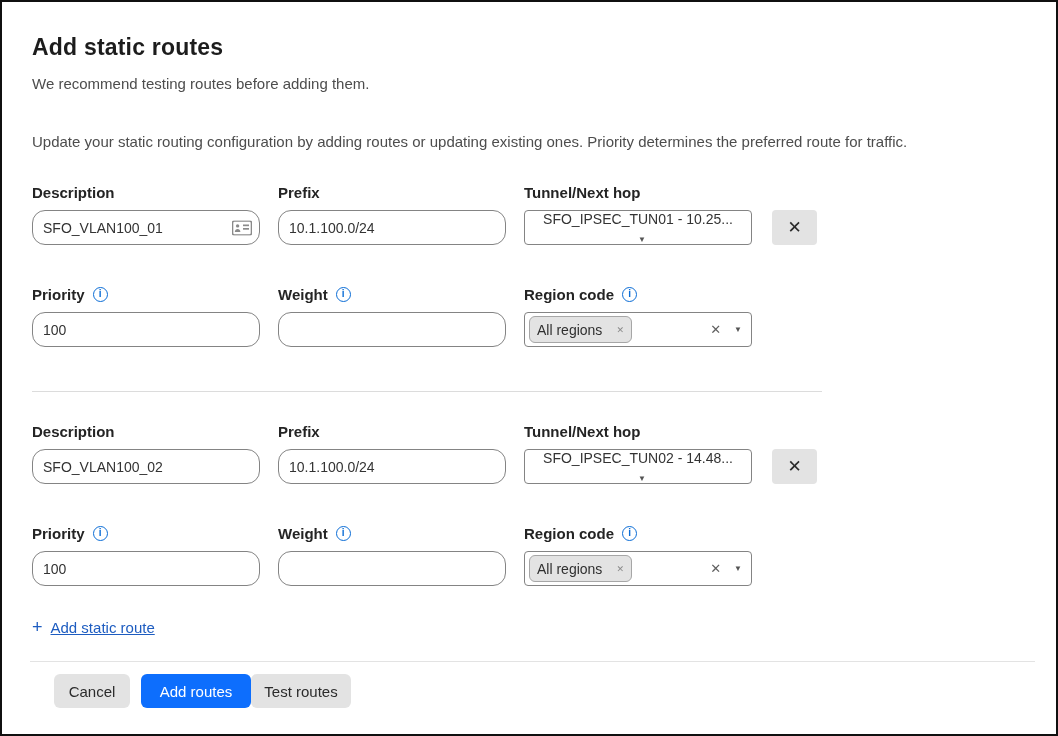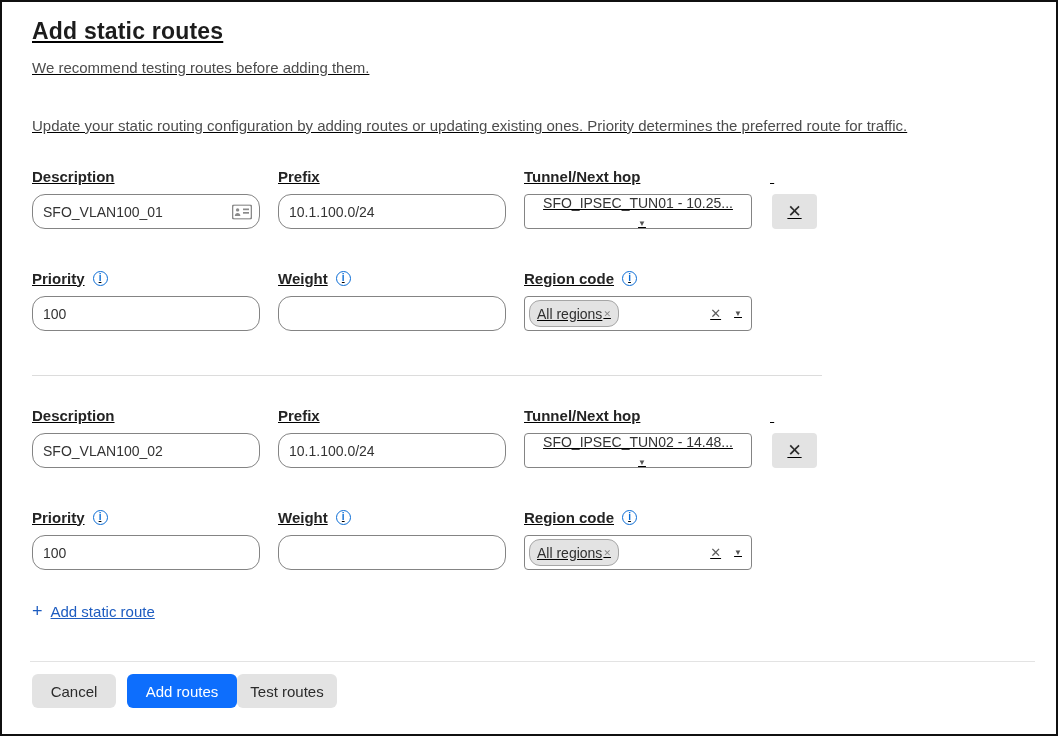--- a/index.html
+++ b/index.html
@@ -5,21 +5,21 @@
   * { box-sizing: border-box; margin: 0; padding: 0; }
   html,body { background:#b9b9b9; }
   body { font-family: "Liberation Sans", sans-serif; }
   .window {
     width: 1058px; height: 736px;
     background: #ffffff;
     border: 2px solid #101010;
     position: relative;
     overflow: hidden;
   }
-  .content { padding: 16px 30px 0 30px; text-decoration: underline; }
+  .content { padding: 32px 30px 0 30px; }
   .dialog-title {
     font-size: 23px; font-weight: 700; color: #1c1c1c;
     letter-spacing: .2px; margin-bottom: 14px;
   }
   .intro { font-size: 15px; color: #4d4d4d; line-height: 18px; }
   .intro.first { margin-bottom: 32px; }
   .intro.second { margin-bottom: 40px; }
 
   .field-row { display: flex; align-items: flex-start; }
   .field { width: 228px; margin-right: 18px; }
@@ -65,22 +65,22 @@
   .row-gap { height: 40px; }
 
   .combobox {
     width: 228px; height: 35px;
     border: 1px solid #848484; border-radius: 4px;
     background: #fff; padding: 0 9px 0 4px;
     display: flex; align-items: center;
   }
   .chip {
     height: 27px; background: #e3e3e3; border: 1px solid #a6a6a6;
-    border-radius: 11px; padding: 0 7px;
-    display: inline-flex; align-items: center; gap: 1px;
+    border-radius: 6px; padding: 0 7px;
+    display: inline-flex; align-items: center; gap: 14px;
     font-size: 14px; color: #2f2f2f; cursor: default;
   }
   .chip .chip-x { font-size: 9px; color: #8a8a8a; cursor: pointer; }
   .combobox .spacer { flex: 1; }
   .combobox .clear-x { font-size: 13px; color: #5f5f5f; cursor: pointer; }
   .combobox .caret { font-size: 8px; color: #555; margin-left: 13px; cursor: pointer; }
 
   .route-divider {
     width: 790px; height: 0;
     border-top: 1px solid #dcdcdc;
@@ -102,21 +102,21 @@
     padding: 12px 0 26px 2px;
     display: flex; align-items: center;
   }
   .btn {
     height: 34px; border: none; border-radius: 6px;
     font-size: 15px; font-family: "Liberation Sans", sans-serif;
     cursor: pointer; display: inline-flex; align-items: center; justify-content: center;
   }
   .btn.gray { background: #e3e3e3; color: #2b2b2b; }
   .btn.primary { background: #0d6efd; color: #ffffff; }
-  .btn-cancel { width: 84px; margin-right: 11px; }
+  .btn-cancel { width: 76px; margin-right: 11px; margin-left: 22px; }
   .btn-test { width: 100px; margin-right: 9px; }
   .btn-add { width: 110px; }
   .card-icon svg { display: block; }
 </style>
 </head>
 <body>
 
 <div class="window">
   <div class="content">
     <div class="dialog-title">Add static routes</div>

